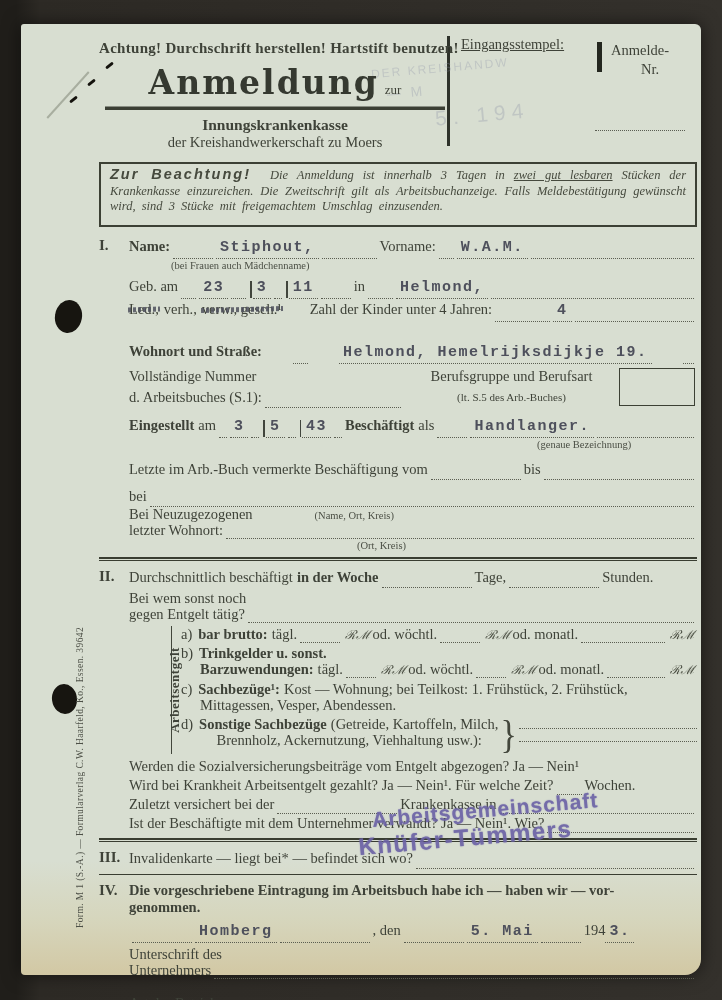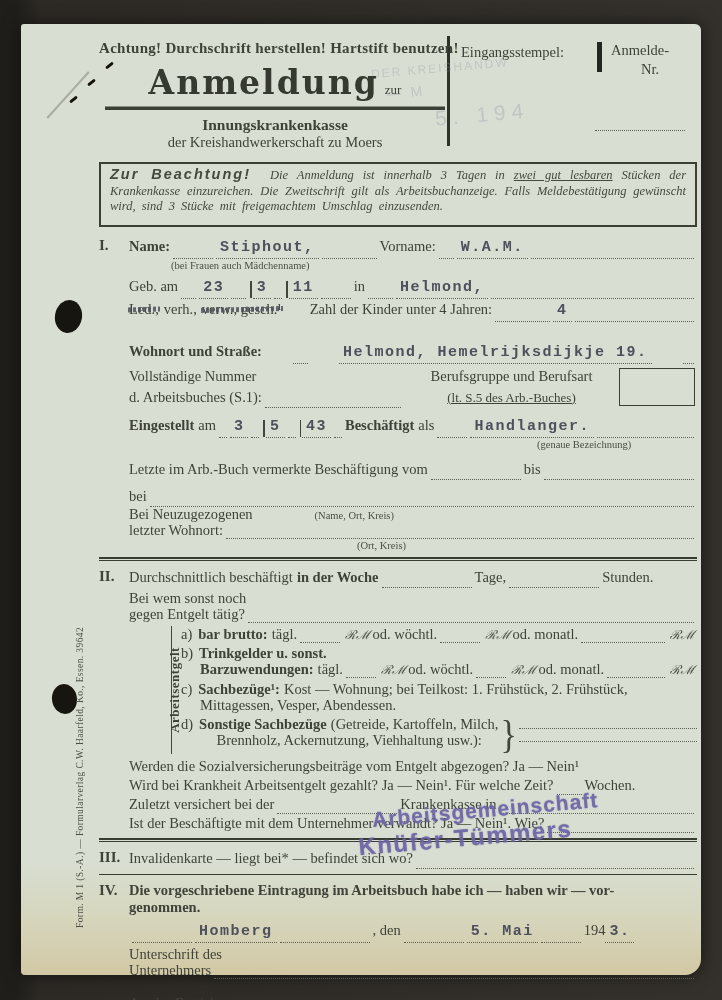--- a/index.html
+++ b/index.html
@@ -22,21 +22,21 @@
   .hole.h2 { left:31px; top:660px; width:25px; height:30px; transform:rotate(-8deg); }
   .staple { position:absolute; width:9px; height:3px; background:#14120d; border-radius:2px; transform:rotate(-38deg); }
   .scratch { position:absolute; left:46px; top:40px; width:2px; height:62px; background:rgba(120,125,110,.5); transform:rotate(42deg); }
   .edge-imprint {
     position:absolute; left:54px; top:538px; height:366px;
     writing-mode:vertical-rl; transform:rotate(180deg);
     font-size:9.5px; letter-spacing:.4px; color:#4d5047; white-space:nowrap;
   }
   
   .hdr-divider { position:absolute; left:426px; top:12px; width:2.5px; height:110px; background:#2e322a; }
-  .stamp-field-label { position:absolute; left:440px; top:20px; font-size:14.5px; }
+  .stamp-field-label { position:absolute; left:440px; top:12px; font-size:14.5px;text-decoration:underline; }
   .anmelde-bar { position:absolute; left:576px; top:18px; width:5px; height:30px; background:#24271f; }
   .anmelde-1 { position:absolute; left:590px; top:18px; font-size:14.5px; }
   .anmelde-2 { position:absolute; left:620px; top:37px; font-size:14.5px; }
   .anmelde-dots { position:absolute; left:574px; top:106px; width:90px; border-bottom:1.5px dotted #5a5d52; }
   .ghost-stamp {
     position:absolute; left:352px; top:28px; width:300px;
     transform:rotate(-5deg); color:#8f94a8; opacity:.32;
     font-family:"Liberation Sans", sans-serif; line-height:1.6;
   }
   .ghost-stamp .g1 { font-size:12px; letter-spacing:2px; }
@@ -203,21 +203,21 @@
           <div class="row">
               <span>Vollständige Nummer</span>
             </div>
           <div class="row">
             <span>d. Arbeitsbuches (S.1):</span>
               <span class="dots"></span>
           </div>
         </div>
         <div style="width:215px; text-align:center;">
           <div style="font-size:14.5px; line-height:21px;">Berufsgruppe und Berufsart</div>
-          <div style="font-size:13px; line-height:21px;text-decoration:underline;">(lt. S.5 des Arb.-Buches)</div>
+          <div style="font-size:11px; line-height:21px;">(lt. S.5 des Arb.-Buches)</div>
         </div>
         <div class="beruf-box"></div>
       </div>
 
       <div class="row" style="margin-top:7px;">
         <span class="b">Eingestellt</span>
         <span style="margin-left:4px;">am</span>
         <span class="dots dw8"></span>
         <span class="typed">3</span>
         <span class="dots dw8"></span>

